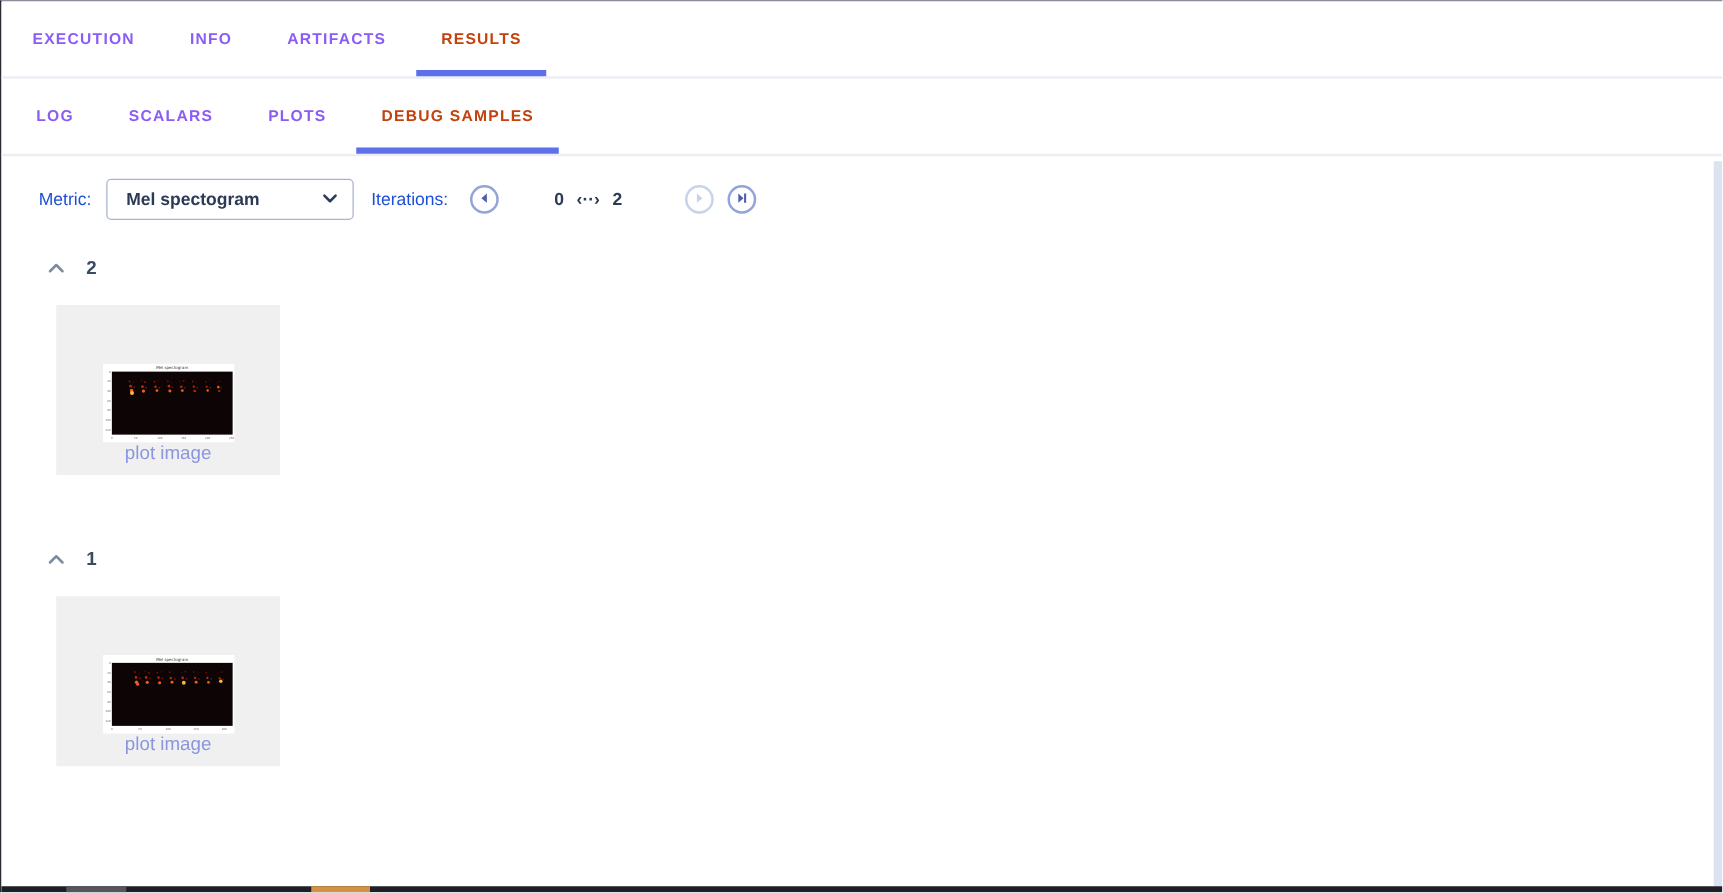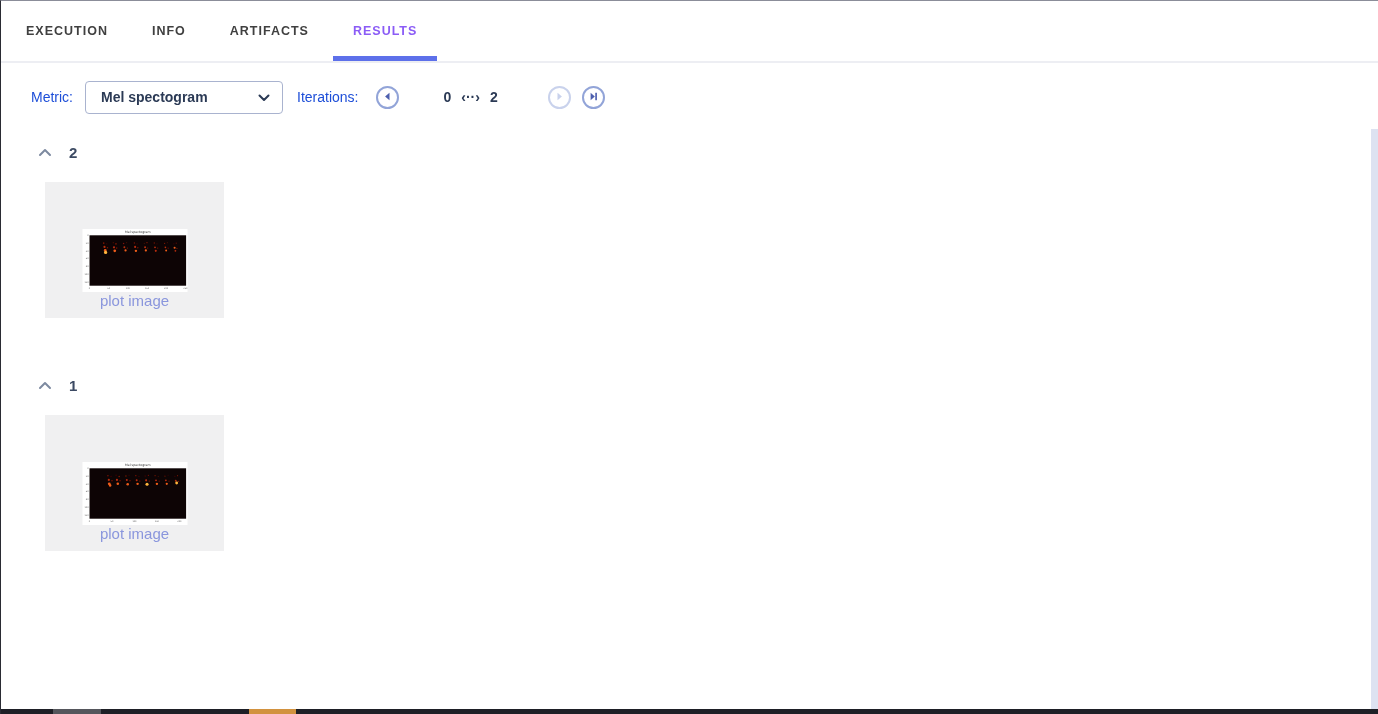--- a/index.html
+++ b/index.html
@@ -6,24 +6,24 @@
   html,body { width:1378px; height:714px; overflow:hidden; background:#fff;
               font-family:"Liberation Sans", sans-serif; }
   .app { position:relative; width:1378px; height:714px; background:#fff;
          border-left:1px solid #2a2b33; border-top:1px solid #8b8d99; overflow:hidden; }
 
   
   .tabbar { display:flex; align-items:stretch; height:62px; border-bottom:2px solid #edeef3; }
   .tabbar1 { padding-left:5px; }
   .tabbar2 { padding-left:8px; }
   .tab { position:relative; display:flex; align-items:center; padding:0 20px;
-         font-size:12.5px; font-weight:bold; letter-spacing:1px; color:#404040;
+         font-size:12.5px; font-weight:bold; letter-spacing:1px; color:#8b5cf6;
          cursor:pointer; white-space:nowrap; }
   .tab + .tab { margin-left:4px; }
-  .tab.active { color:#8b5cf6; }
+  .tab.active { color:#c2410c; }
   .tab.active::after { content:""; position:absolute; left:0; right:0; bottom:0;
                        height:5px; background:#5d70ea; }
 
   
   .toolbar { display:flex; align-items:center; margin:14px 0 0 30px; height:40px; }
   .tlabel { font-size:14px; color:#1d4ed8; }
   .select { display:flex; align-items:center; justify-content:space-between;
             width:198px; height:33px; margin-left:12px; padding:0 12px 0 15px;
             border:1px solid #a9b3cf; border-radius:4px; cursor:pointer; background:#fff; }
   .select .val { font-size:14px; font-weight:bold; color:#2b3a55; }
@@ -65,20 +65,26 @@
 
 <div class="app">
 
   <nav class="tabbar tabbar1">
     <div class="tab">EXECUTION</div>
     <div class="tab">INFO</div>
     <div class="tab">ARTIFACTS</div>
     <div class="tab active">RESULTS</div>
   </nav>
 
+  <nav class="tabbar tabbar2">
+    <div class="tab">LOG</div>
+    <div class="tab">SCALARS</div>
+    <div class="tab">PLOTS</div>
+    <div class="tab active">DEBUG SAMPLES</div>
+  </nav>
 
   <div class="toolbar">
     <span class="tlabel">Metric:</span>
 
     <div class="select">
       <span class="val">Mel spectogram</span>
       <span>
         <svg width="12" height="8" viewBox="0 0 12 8">
           <polyline points="1.5,1.5 6,6 10.5,1.5" fill="none" stroke="#2b3a55" stroke-width="2" stroke-linecap="round" stroke-linejoin="round"></polyline>
         </svg>

